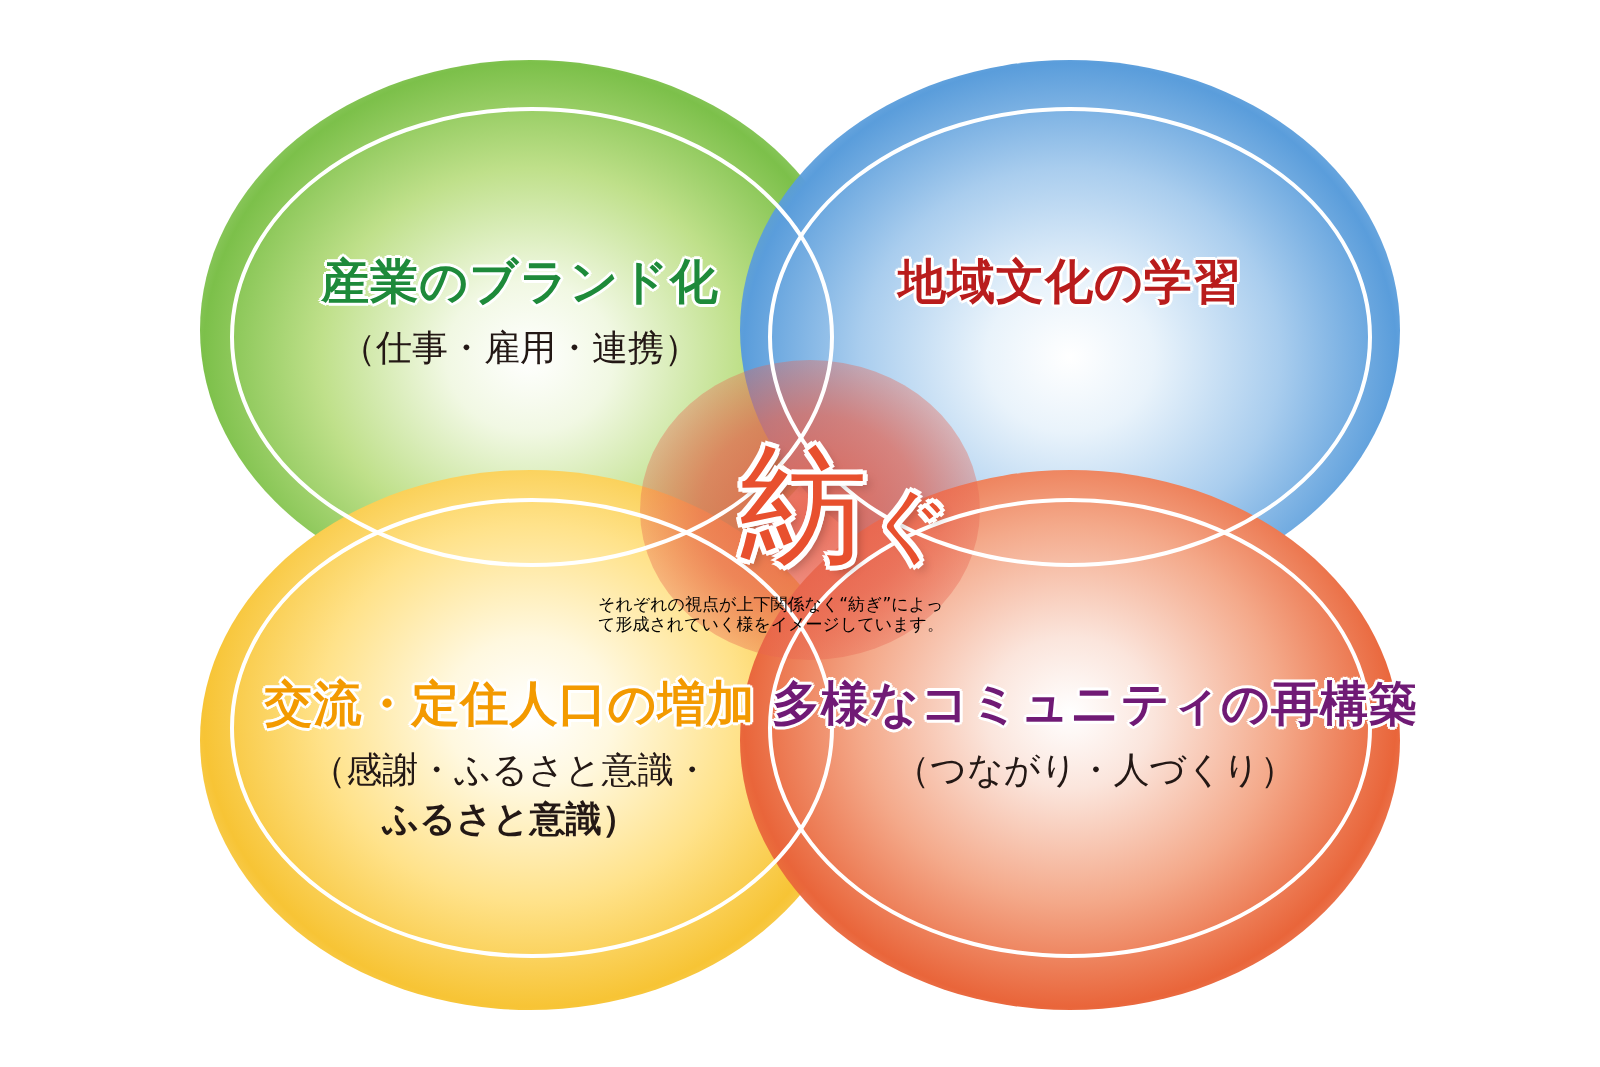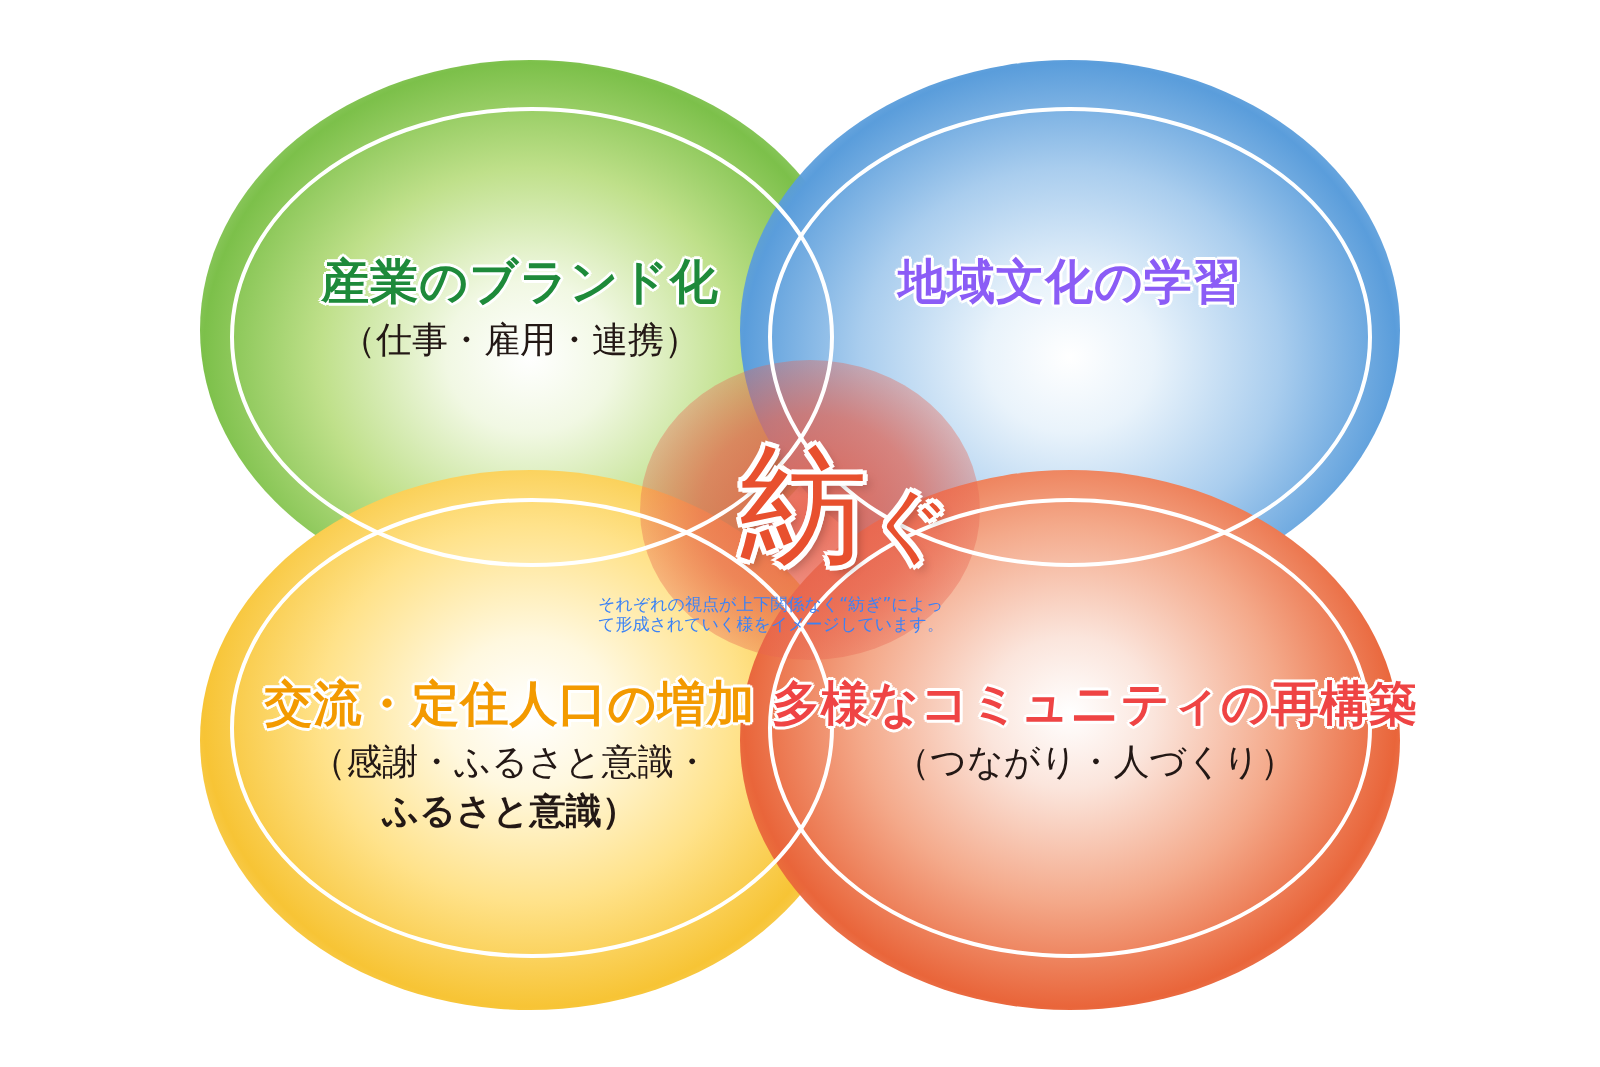--- a/index.html
+++ b/index.html
@@ -18,29 +18,29 @@
     background: radial-gradient(ellipse at 50% 45%, #ffffff 0%, #fbe5dc 18%, #f4a98a 45%, #e9653a 70%, rgba(233,101,58,0.0) 100%); }
   .glow.center { left:640px; top:360px; width:340px; height:300px;
     background: radial-gradient(ellipse at 50% 50%, rgba(232,100,80,0.95) 0%, rgba(232,100,80,0.7) 45%, rgba(232,100,80,0) 100%); }
 
   svg.rings { position:absolute; left:0; top:0; }
 
   .label { position:absolute; text-align:center; white-space:nowrap; }
   .title { font-weight:bold; font-size:48px; letter-spacing:1px;
     text-shadow: 0 0 2px #fff, 2px 2px 0 #fff, -2px -2px 0 #fff, 2px -2px 0 #fff, -2px 2px 0 #fff,
                  3px 0 0 #fff, -3px 0 0 #fff, 0 3px 0 #fff, 0 -3px 0 #fff; }
-  .sub { font-size:36px; color:#231815; margin-top:2px; line-height:1.35; }
+  .sub { font-size:36px; color:#231815; margin-top:10px; line-height:1.35; }
 
   .center-word { position:absolute; left:690px; top:420px; width:260px; text-align:right;
     font-weight:normal; color:#e8502e; white-space:nowrap;
     text-shadow: 0 0 3px #fff, 4px 4px 0 #fff, -4px -4px 0 #fff, 4px -4px 0 #fff, -4px 4px 0 #fff,
                  5px 0 0 #fff, -5px 0 0 #fff, 0 5px 0 #fff, 0 -5px 0 #fff, 6px 6px 10px rgba(0,0,0,0.25); }
   .center-word .big { font-size:130px; }
   .center-word .small { font-size:80px; }
-  .caption { position:absolute; left:598px; top:594px; width:440px; font-size:17px; line-height:20px; color:#3b82f6; }
+  .caption { position:absolute; left:598px; top:594px; width:440px; font-size:17px; line-height:20px; color:#000000; }
 </style>
 </head>
 <body>
 
 <div class="stage">
   <div class="glow green"></div>
   <div class="glow blue"></div>
   <div class="glow yellow"></div>
   <div class="glow orange"></div>
   <div class="glow center"></div>
@@ -51,31 +51,31 @@
     <ellipse cx="532" cy="728" rx="300" ry="228" fill="none" stroke="#ffffff" stroke-width="4"></ellipse>
     <ellipse cx="1070" cy="728" rx="300" ry="228" fill="none" stroke="#ffffff" stroke-width="4"></ellipse>
   </svg>
 
   <div class="label" style="left:300px; top:250px; width:440px;">
     <div class="title" style="color:#1e8a3a;">産業のブランド化</div>
     <div class="sub">（仕事・雇用・連携）</div>
   </div>
 
   <div class="label" style="left:860px; top:250px; width:420px;">
-    <div class="title" style="color:#8b5cf6;">地域文化の学習</div>
+    <div class="title" style="color:#b91c1c;">地域文化の学習</div>
   </div>
 
   <div class="label" style="left:250px; top:672px; width:520px;">
     <div class="title" style="color:#f39a00;">交流・定住人口の増加</div>
     <div class="sub">（感謝・ふるさと意識・</div>
     <div class="sub" style="margin-top:0;font-weight:bold;">ふるさと意識）</div>
   </div>
 
   <div class="label" style="left:770px; top:672px; width:650px;">
-    <div class="title" style="color:#ef4444;">多様なコミュニティの再構築</div>
+    <div class="title" style="color:#701a75;">多様なコミュニティの再構築</div>
     <div class="sub">（つながり・人づくり）</div>
   </div>
 
   <div class="center-word">
     <span class="big">紡</span><span class="small">ぐ</span>
   </div>
 
   <div class="caption">
     <div>それぞれの視点が上下関係なく“紡ぎ”によっ</div>
     <div>て形成されていく様をイメージしています。</div>

